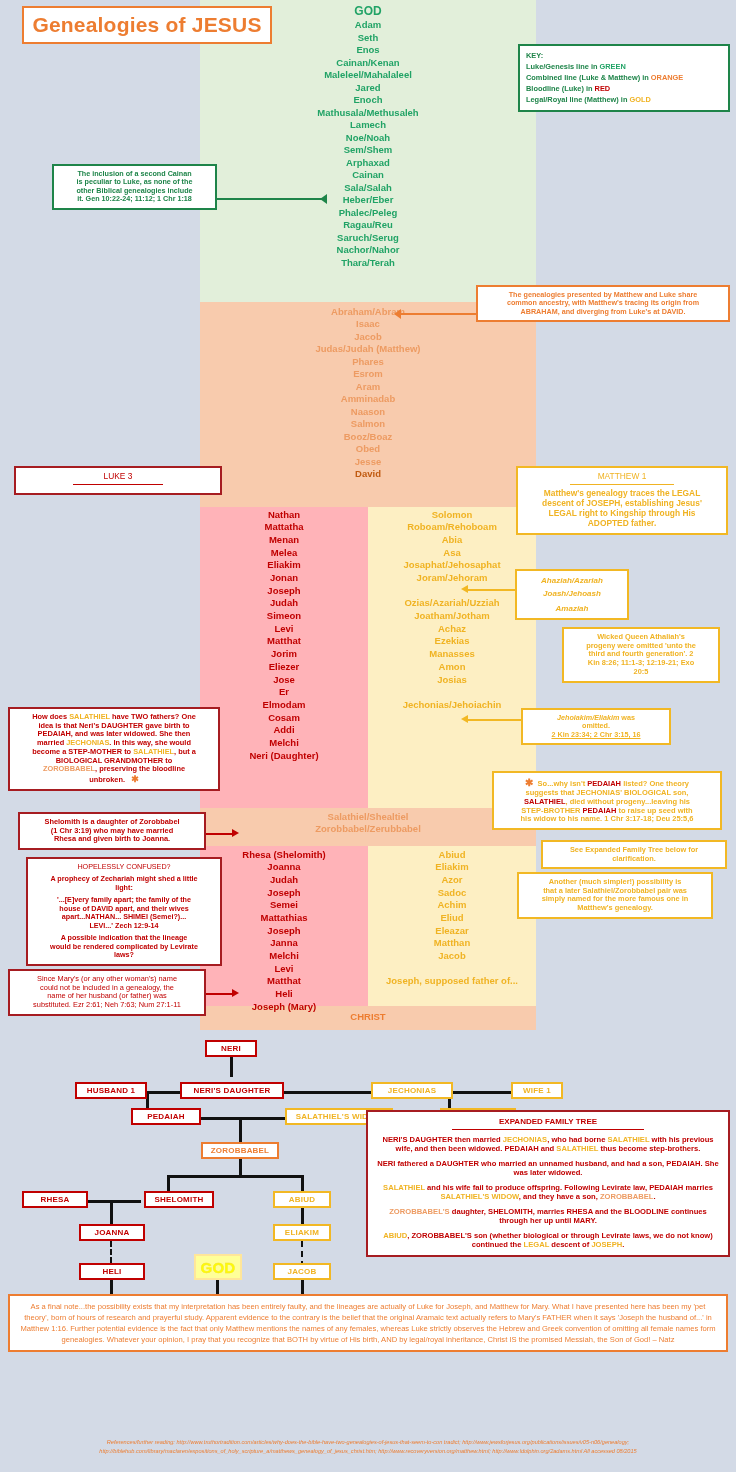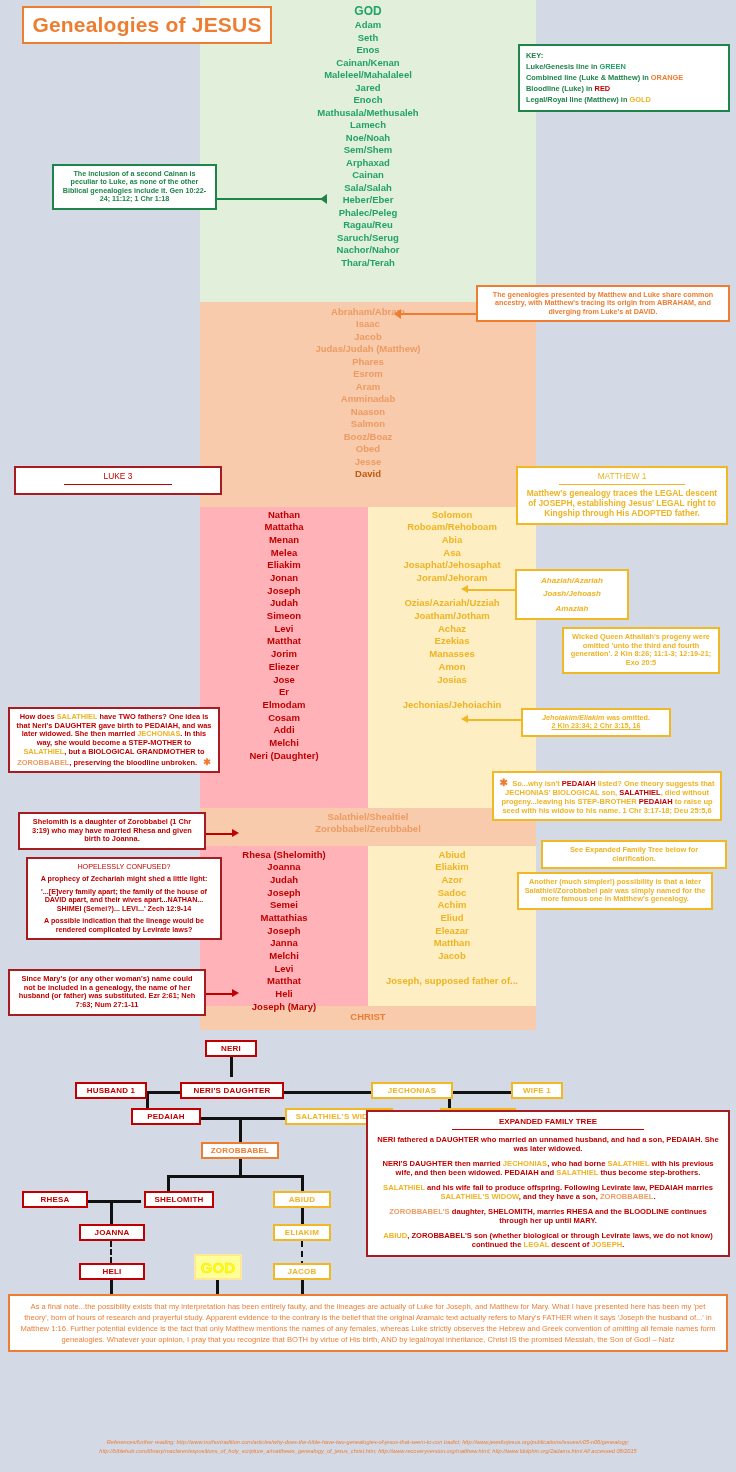--- a/index.html
+++ b/index.html
@@ -28,21 +28,21 @@
     left:22px; top:6px; width:246px; height:34px;
     border:2px solid #ed7d31; background:#ffffff;
     display:flex;align-items:center;justify-content:center;
   }
   #title-box .t{color:#ed7d31;font-size:21px;font-weight:bold;letter-spacing:.2px;}
 
   
   .note{
     background:#ffffff;
     box-sizing:border-box;
-    padding:4px 5px;
+    padding:4px 22px;
     text-align:center;
     line-height:1.18;
   }
   .note.green {border:2px solid #1e8449;color:#1e8449;}
   .note.orange{border:2px solid #ed7d31;color:#ed7d31;}
   .note.red   {border:2px solid #a61c21;color:#c00000;}
   .note.gold  {border:2px solid #f2b824;color:#f0b323;}
   .hr-red{border:none;border-top:1.5px solid #c00000;margin:2px 22% 4px 22%;}
   .hr-gold{border:none;border-top:1.5px solid #f0b323;margin:2px 18% 4px 18%;}
   .hdr{font-weight:bold;}
@@ -318,21 +318,21 @@
   <div class="abs ln r" style="left:206px;top:833px;width:28px;height:1.5px;"></div>
   <div class="abs arrowhead" style="left:232px;top:829px;border-top:4.5px solid transparent;border-bottom:4.5px solid transparent;border-left:7px solid #c00000;"></div>
 
   <div class="abs note red" style="left:26px;top:857px;width:196px;font-size:7.2px;font-weight:bold;">
     <div style="font-weight:normal;">HOPELESSLY CONFUSED?</div>
     <div style="margin-top:4px;">A prophecy of Zechariah might shed a little light:</div>
     <div style="margin-top:4px;">'...[E]very family apart; the family of the house of DAVID apart, and their wives apart...NATHAN... SHIMEI (Semei?)... LEVI...' Zech 12:9-14</div>
     <div style="margin-top:4px;">A possible indication that the lineage would be rendered complicated by Levirate laws?</div>
   </div>
 
-  <div class="abs note red" style="left:8px;top:969px;width:198px;font-size:7.4px;font-weight:bold;">
+  <div class="abs note red" style="left:8px;top:969px;width:198px;font-size:7.4px;font-weight:normal;">
     <span>Since Mary's (or any other woman's) name could not be included in a genealogy, the name of her husband (or father) was substituted. Ezr 2:61; Neh 7:63; Num 27:1-11</span>
   </div>
   <div class="abs ln r" style="left:206px;top:993px;width:28px;height:1.5px;"></div>
   <div class="abs arrowhead" style="left:232px;top:989px;border-top:4.5px solid transparent;border-bottom:4.5px solid transparent;border-left:7px solid #c00000;"></div>
 
   <div class="abs" id="tree">
 
     <div class="tline" style="left:230px;top:23px;width:2.5px;height:22px;"></div>
     <div class="tline" style="left:146px;top:59px;width:50px;height:2.5px;"></div>
     <div class="tline" style="left:146px;top:59px;width:2.5px;height:22px;"></div>
@@ -376,22 +376,22 @@
     <div class="tnode godbox" style="left:194px;top:222px;width:48px;">GOD</div>
     <div class="tnode gold" style="left:273px;top:231px;width:58px;">JACOB</div>
     <div class="tnode red" style="left:79px;top:270px;width:66px;">MARY</div>
     <div class="tnode gold" style="left:273px;top:270px;width:58px;">JOSEPH</div>
     <div class="tnode orange" style="left:174px;top:299px;width:86px;height:20px;font-size:11px;">CHRIST</div>
   </div>
 
   <div class="abs" id="exp-note">
     <div class="etitle">EXPANDED FAMILY TREE</div>
     <hr class="hr-red">
+    <p>NERI'S DAUGHTER then married <span class="gold-t">JECHONIAS</span>, who had borne <span class="gold-t">SALATHIEL</span> with his previous wife, and then been widowed. PEDAIAH and <span class="gold-t">SALATHIEL</span> thus become step-brothers.</p>
     <p>NERI fathered a DAUGHTER who married an unnamed husband, and had a son, PEDAIAH. She was later widowed.</p>
-    <p>NERI'S DAUGHTER then married <span class="gold-t">JECHONIAS</span>, who had borne <span class="gold-t">SALATHIEL</span> with his previous wife, and then been widowed. PEDAIAH and <span class="gold-t">SALATHIEL</span> thus become step-brothers.</p>
     <p><span class="gold-t">SALATHIEL</span> and his wife fail to produce offspring. Following Levirate law, PEDAIAH marries <span class="gold-t">SALATHIEL'S WIDOW</span>, and they have a son, <span class="orange-t">ZOROBBABEL</span>.</p>
     <p><span class="orange-t">ZOROBBABEL'S</span> daughter, SHELOMITH, marries RHESA and the BLOODLINE continues through her up until MARY.</p>
     <p><span class="gold-t">ABIUD</span>, ZOROBBABEL'S son (whether biological or through Levirate laws, we do not know) continued the <span class="gold-t">LEGAL</span> descent of <span class="gold-t">JOSEPH</span>.</p>
   </div>
 
   <div class="abs" id="final-note">
     <span>As a final note...the possibility exists that my interpretation has been entirely faulty, and the lineages are actually of Luke for Joseph, and Matthew for Mary. What I have presented here has been my 'pet theory', born of hours of research and prayerful study. Apparent evidence to the contrary is the belief that the original Aramaic text actually refers to Mary's FATHER when it says 'Joseph the husband of...' in Matthew 1:16. Further potential evidence is the fact that only Matthew mentions the names of any females, whereas Luke strictly observes the Hebrew and Greek convention of omitting all female names form genealogies. Whatever your opinion, I pray that you recognize that BOTH by virtue of His birth, AND by legal/royal inheritance, Christ IS the promised Messiah, the Son of God! – Natz</span>
   </div>
 
   <div class="abs" id="refs">References/further  reading: http://www.truthortradition.com/articles/why-does-the-bible-have-two-genealogies-of-jesus-that-seem-to-con tradict;   http://www.jewsforjesus.org/publications/issues/v05-n06/genealogy; http://biblehub.com/library/maclaren/expositions_of_holy_scripture_a/matthews_genealogy_of_jesus_christ.htm;  http://www.recoveryversion.org/matthew.html;  http://www.ldolphin.org/2adams.html   All accessed  08/2015</div>

